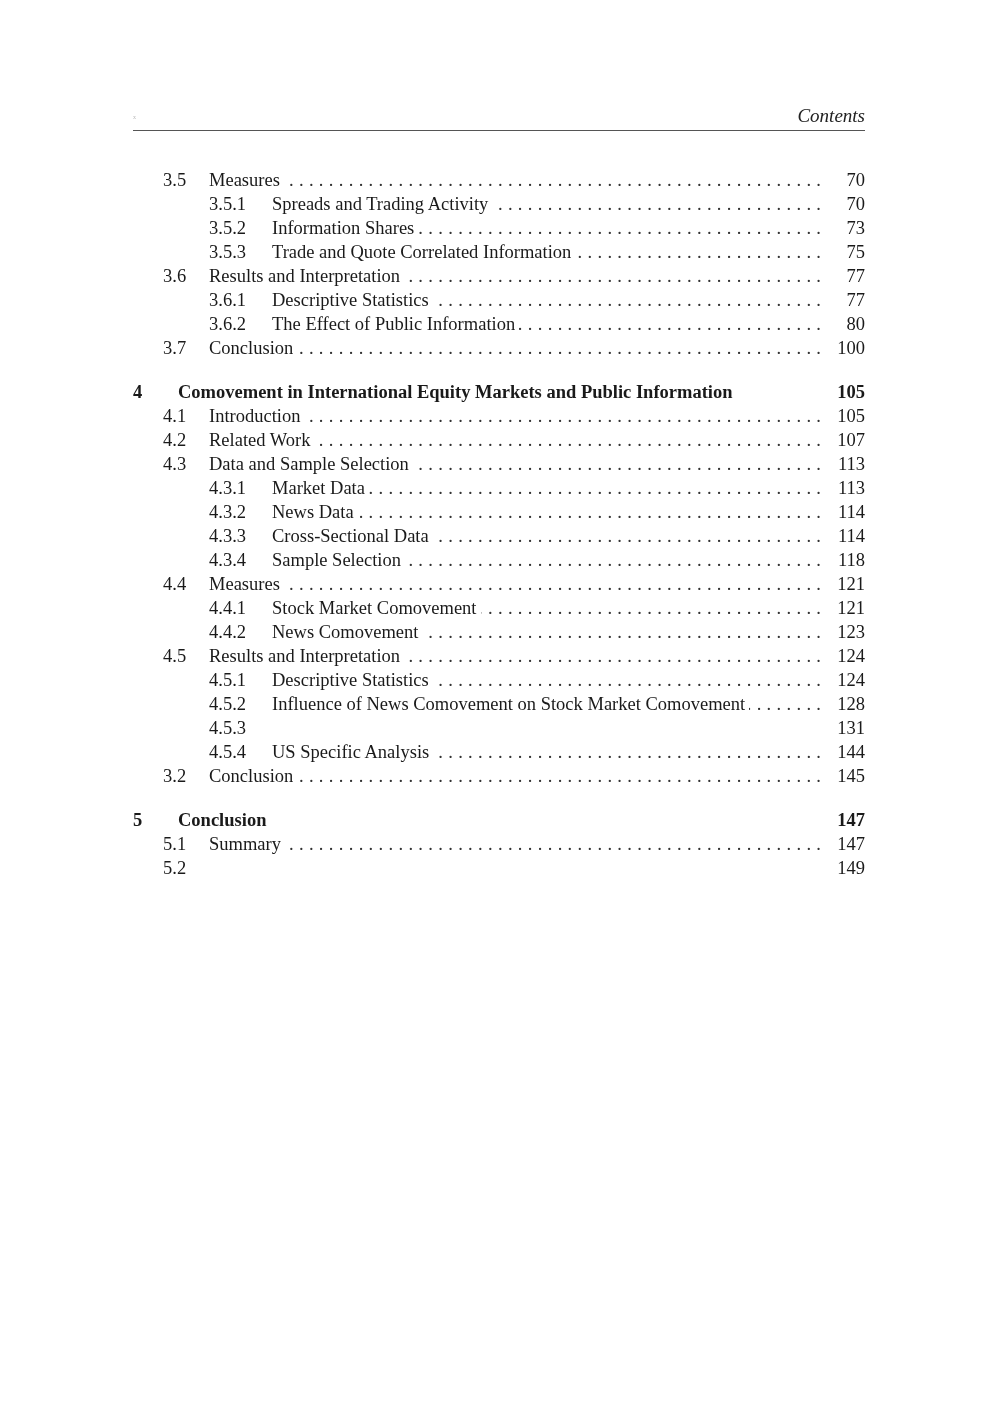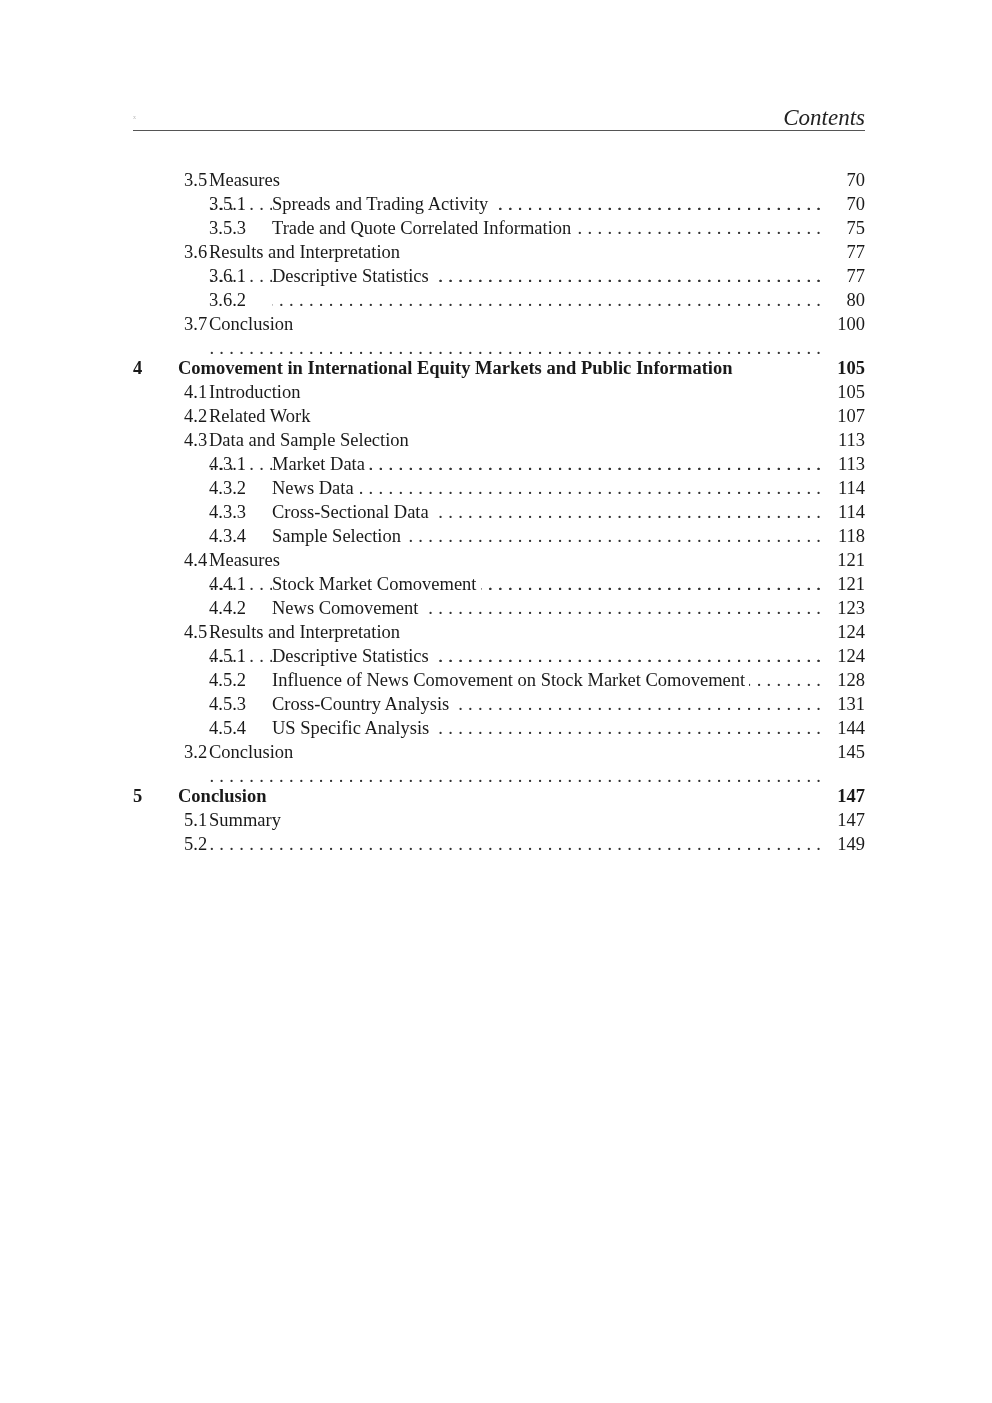--- a/index.html
+++ b/index.html
@@ -27,21 +27,21 @@
       position: absolute;
       left: 0;
       top: 14px;
       font-size: 6px;
       color: #bbb;
     }
     .header-title {
       position: absolute;
       right: 0;
       top: 5px;
-      font-size: 23px;
+      font-size: 19px;
       font-style: italic;
       color: #222;
     }
     .toc {
       position: absolute;
       left: 133px;
       top: 168px;
       width: 732px;
     }
     .row {
@@ -88,22 +88,22 @@
     }
     .page {
       position: absolute;
       right: 0;
       top: 0;
       text-align: left;
     }
     
     .lvl-ch .num { left: 0; }
     .lvl-ch .title-wrap { left: 30px; right: 50px; margin-left: 15px; }
-    .lvl-sec .num { left: 30px; margin-left: 21px; }
-    .lvl-sec .title-wrap { left: 76px; flex-direction: column; }
+    .lvl-sec .num { left: 30px; }
+    .lvl-sec .title-wrap { left: 76px; }
     .lvl-sub .num { left: 76px; }
     .lvl-sub .title-wrap { left: 139px; }
   </style>
 </head>
 <body>
 
 <div class="page-header">
   <span class="header-pagenum">x</span>
   <span class="header-title">Contents</span>
 </div>
@@ -119,20 +119,28 @@
     </div>
     <div class="row lvl-sub">
       <span class="num">3.5.1</span>
       <span class="title-wrap">
         <span class="title">Spreads and Trading Activity</span>
         <span class="leader"></span>
       </span>
       <span class="page">70</span>
     </div>
     <div class="row lvl-sub">
+      <span class="num">3.5.2</span>
+      <span class="title-wrap">
+        <span class="title">Information Shares</span>
+        <span class="leader"></span>
+      </span>
+      <span class="page">73</span>
+    </div>
+    <div class="row lvl-sub">
       <span class="num">3.5.3</span>
       <span class="title-wrap">
         <span class="title">Trade and Quote Correlated Information</span>
         <span class="leader"></span>
       </span>
       <span class="page">75</span>
     </div>
     <div class="row lvl-sec">
       <span class="num">3.6</span>
       <span class="title-wrap">
@@ -145,20 +153,21 @@
       <span class="num">3.6.1</span>
       <span class="title-wrap">
         <span class="title">Descriptive Statistics</span>
         <span class="leader"></span>
       </span>
       <span class="page">77</span>
     </div>
     <div class="row lvl-sub">
       <span class="num">3.6.2</span>
       <span class="title-wrap">
+        <span class="title">The Effect of Public Information</span>
         <span class="leader"></span>
       </span>
       <span class="page">80</span>
     </div>
     <div class="row lvl-sec">
       <span class="num">3.7</span>
       <span class="title-wrap">
         <span class="title">Conclusion</span>
         <span class="leader"></span>
       </span>
@@ -270,24 +279,20 @@
     <div class="row lvl-sub">
       <span class="num">4.5.2</span>
       <span class="title-wrap">
         <span class="title">Influence of News Comovement on Stock Market Comovement</span>
         <span class="leader"></span>
       </span>
       <span class="page">128</span>
     </div>
     <div class="row lvl-sub">
       <span class="num">4.5.3</span>
-      <span class="title-wrap">
-        <span class="title">Cross-Country Analysis</span>
-        <span class="leader"></span>
-      </span>
       <span class="page">131</span>
     </div>
     <div class="row lvl-sub">
       <span class="num">4.5.4</span>
       <span class="title-wrap">
         <span class="title">US Specific Analysis</span>
         <span class="leader"></span>
       </span>
       <span class="page">144</span>
     </div>

